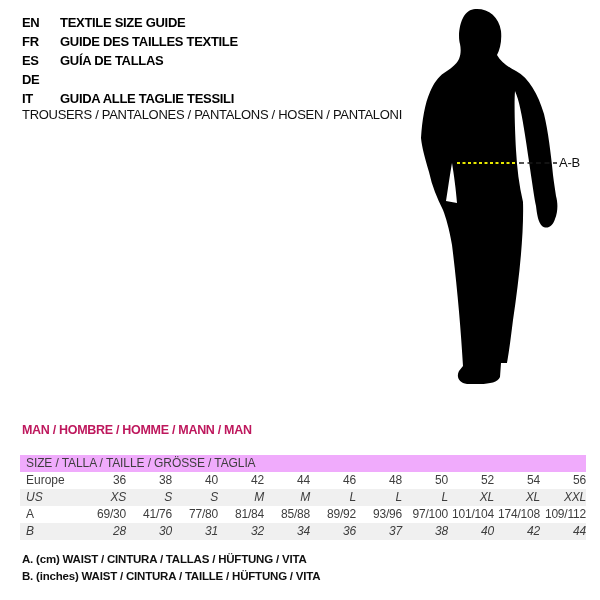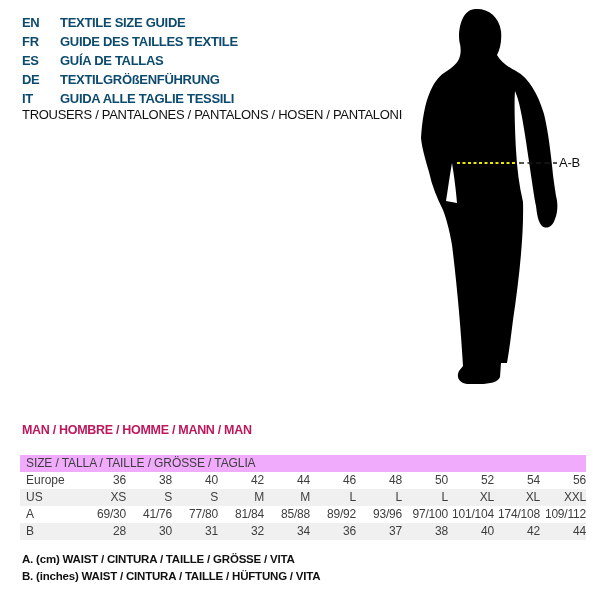--- a/index.html
+++ b/index.html
@@ -8,21 +8,21 @@
     background:#ffffff;
     font-family:"Liberation Sans", sans-serif;
     -webkit-font-smoothing:antialiased;
   }
   .canvas { position:relative; width:600px; height:600px; overflow:hidden; background:#fff; }
 
   
   .lang-list { position:absolute; left:22px; top:13px; }
   .lang-row { display:flex; height:19px; align-items:center; }
   .lang-code, .lang-label {
-    font-weight:bold; font-size:13px; letter-spacing:-0.3px; color:#0c4a6e; white-space:nowrap;
+    font-weight:bold; font-size:13px; letter-spacing:-0.3px; color:#000000; white-space:nowrap;
   }
   .lang-code { width:38px; flex:0 0 38px; }
 
   
   .category-heading {
     position:absolute; left:22px; top:106px; height:17px; line-height:17px;
     font-weight:normal; font-size:13px; letter-spacing:-0.3px; color:#101010; white-space:nowrap;
   }
 
   
@@ -38,21 +38,21 @@
     font-weight:bold; font-size:12.5px; letter-spacing:-0.3px; color:#be185d; white-space:nowrap;
   }
 
   
   .size-table { position:absolute; left:20px; top:455px; width:566px; font-size:12px; color:#3e3e3e; }
   .size-table .thead {
     height:17px; line-height:17px; background:#f0abfc; padding-left:6px;
     letter-spacing:-0.1px; white-space:nowrap;
   }
   .size-table .trow { display:flex; height:17px; line-height:17px; }
-  .size-table .trow.alt { background:#f0f0f0; }
+  .size-table .trow.alt { background:#f0f0f0;font-style:italic; }
   .size-table .row-label { flex:0 0 54px; padding-left:6px; }
   .size-table .cell { flex:1 1 0; text-align:right; white-space:nowrap; letter-spacing:-0.2px; }
 
   
   .footnotes { position:absolute; left:22px; top:551px; }
   .footnote {
     height:17px; line-height:17px; font-weight:bold; font-size:11.5px;
     letter-spacing:-0.2px; color:#101010; white-space:nowrap;
   }
 </style>
@@ -69,21 +69,20 @@
     <div class="lang-row">
       <span class="lang-code">FR</span>
       <span class="lang-label">GUIDE DES TAILLES TEXTILE</span>
     </div>
     <div class="lang-row">
       <span class="lang-code">ES</span>
       <span class="lang-label">GUÍA DE TALLAS</span>
     </div>
     <div class="lang-row">
       <span class="lang-code">DE</span>
-      <span class="lang-label">TEXTILGRÖßENFÜHRUNG</span>
     </div>
     <div class="lang-row">
       <span class="lang-code">IT</span>
       <span class="lang-label">GUIDA ALLE TAGLIE TESSILI</span>
     </div>
   </div>
 
   <div class="category-heading">TROUSERS / PANTALONES / PANTALONS / HOSEN / PANTALONI</div>
 
   <svg class="figure-svg" viewBox="405 0 175 400" aria-hidden="true">
@@ -190,17 +189,17 @@
       <span class="cell">36</span>
       <span class="cell">37</span>
       <span class="cell">38</span>
       <span class="cell">40</span>
       <span class="cell">42</span>
       <span class="cell">44</span>
     </div>
   </div>
 
   <div class="footnotes">
-    <div class="footnote">A. (cm) WAIST / CINTURA / TAILLE / GRÖSSE / VITA</div>
+    <div class="footnote">A. (cm) WAIST / CINTURA / TALLAS / HÜFTUNG / VITA</div>
     <div class="footnote">B. (inches) WAIST / CINTURA / TAILLE / HÜFTUNG / VITA</div>
   </div>
 
 </div>
 
 </body></html>

